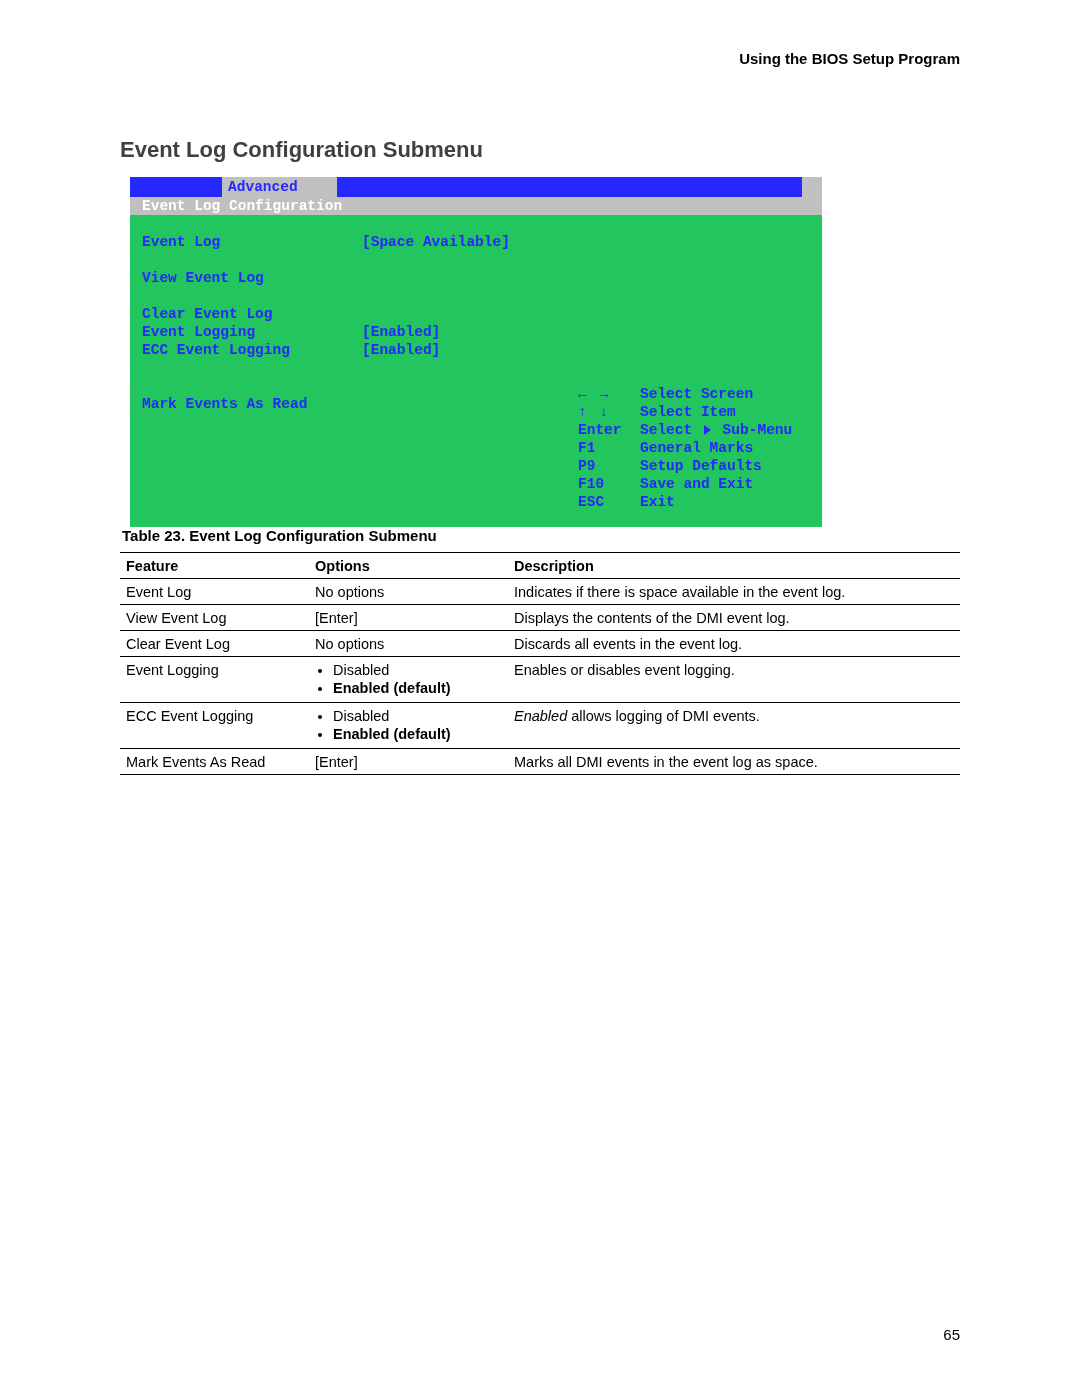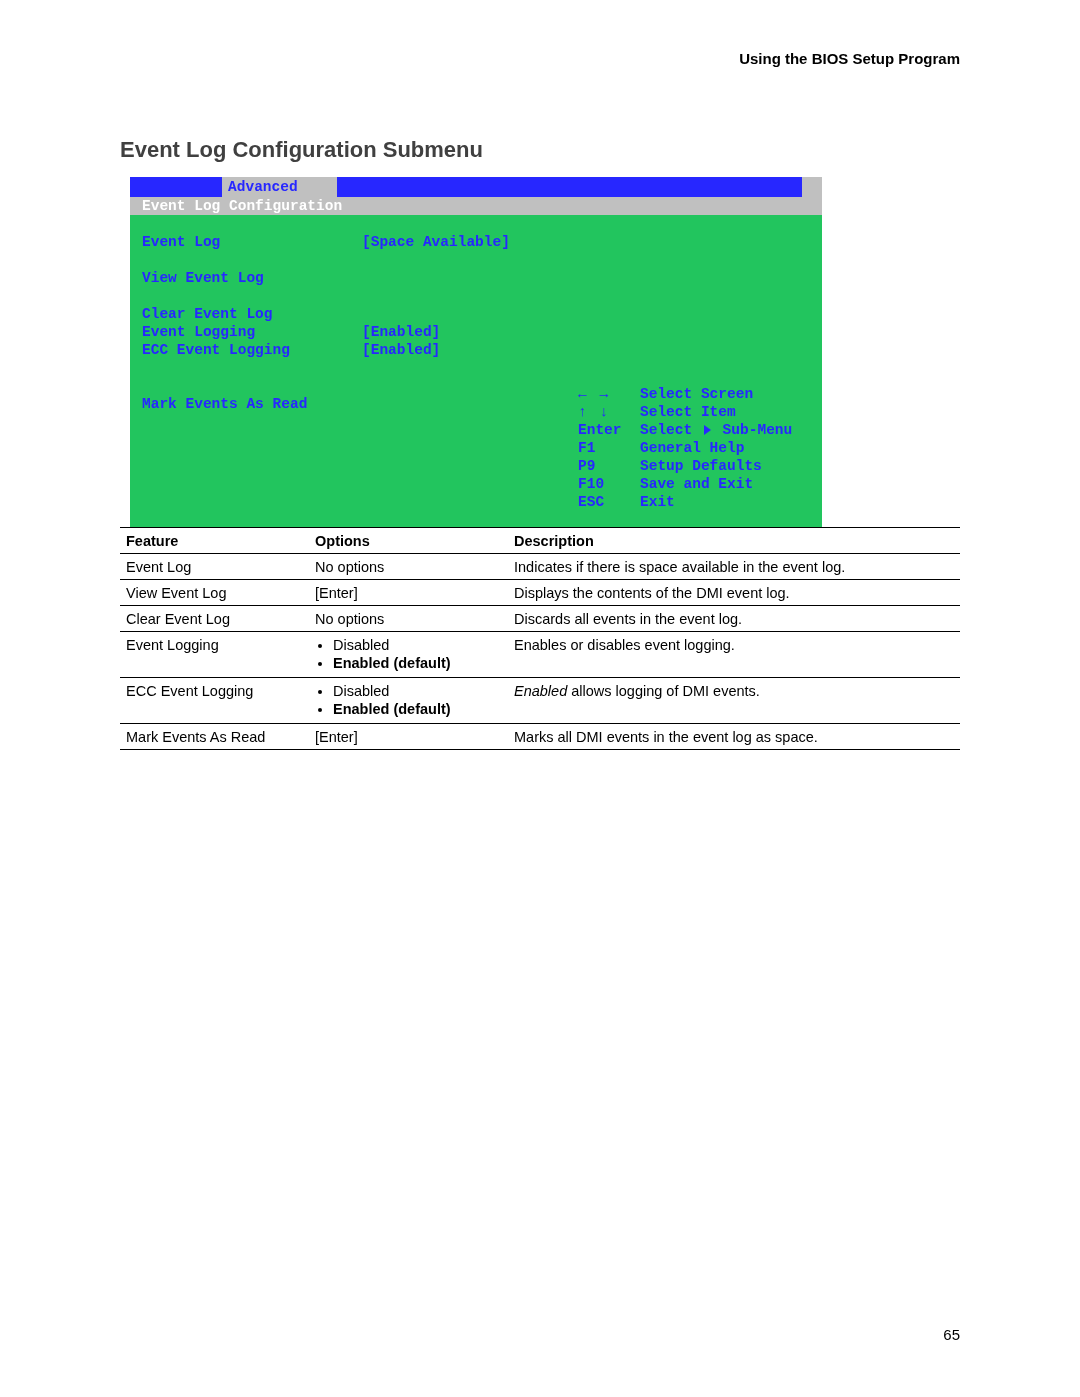--- a/index.html
+++ b/index.html
@@ -194,39 +194,40 @@
           <div class="help-row">
             <div class="help-key"><span class="arrow">↑ ↓</span></div>
             <div class="help-text">Select Item</div>
           </div>
           <div class="help-row">
             <div class="help-key">Enter</div>
             <div class="help-text">Select <span class="tri"></span> Sub-Menu</div>
           </div>
           <div class="help-row">
             <div class="help-key">F1</div>
-            <div class="help-text">General Help</div>
+            <div class="help-text">General Marks</div>
           </div>
           <div class="help-row">
             <div class="help-key">P9</div>
             <div class="help-text">Setup Defaults</div>
           </div>
           <div class="help-row">
             <div class="help-key">F10</div>
             <div class="help-text">Save and Exit</div>
           </div>
           <div class="help-row">
             <div class="help-key">ESC</div>
             <div class="help-text">Exit</div>
           </div>
         </div>
     </div>
   </div>
 
 
+  <div class="table-caption">Table 23.    Event Log Configuration Submenu</div>
 
   <table class="feat">
     <thead>
       <tr>
         <th>Feature</th>
         <th>Options</th>
         <th>Description</th>
       </tr>
     </thead>
     <tbody id="feat-body">

